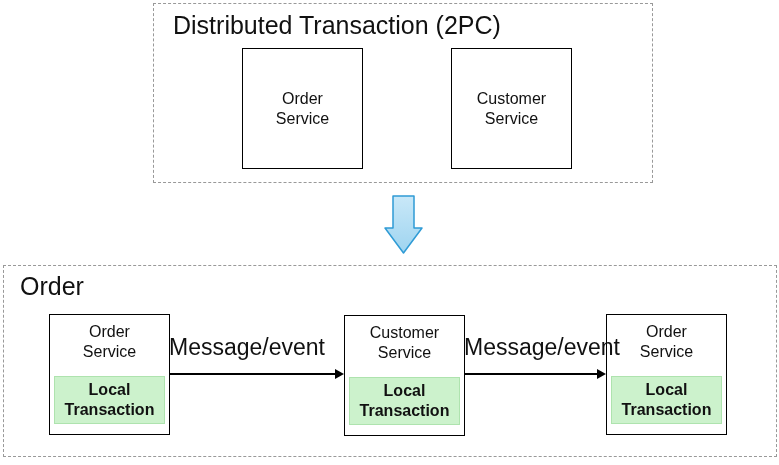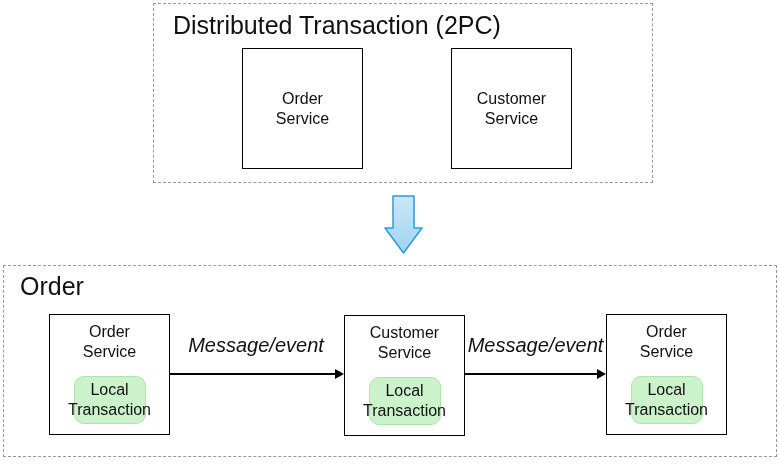--- a/index.html
+++ b/index.html
@@ -77,32 +77,33 @@
   .saga-step-3 { left: 602px; }
   .saga-step .svc-label {
     margin-top: 7px;
     text-align: center;
     font-size: 16px;
     line-height: 20px;
     white-space: pre-line;
   }
   .local-txn {
     margin-top: 14px;
-    width: 72px;
+    width: 111px;
     min-height: 48px;
     background: var(--green-fill);
     border: 1px solid var(--green-border);
-    border-radius: 10px;
+    border-radius: 0;
     display: flex;
     align-items: center;
     justify-content: center;
     text-align: center;
     font-size: 16px;
     line-height: 20px;
     white-space: pre-line;
+    font-weight: bold;
   }
   .msg-arrow {
     position: absolute;
     top: 373px;
     height: 0;
     border-top: 2px solid #000;
   }
   .msg-arrow-1 { left: 169px; width: 166px; }
   .msg-arrow-2 { left: 464px; width: 133px; }
   .msg-arrow::after {
@@ -112,24 +113,22 @@
     top: -6px;
     width: 0;
     height: 0;
     border-left: 9px solid #000;
     border-top: 5px solid transparent;
     border-bottom: 5px solid transparent;
   }
   .msg-label {
     position: absolute;
     top: 334px;
-    text-align: center;
-    font-size: 20px;
+    font-size: 23px;
     white-space: nowrap;
-    font-style: italic;
   }
   .msg-label-1 { left: 169px; width: 174px; }
   .msg-label-2 { left: 464px; width: 143px; }
   .transition-arrow {
     position: absolute;
     left: 384px;
     top: 195px;
     width: 40px;
     height: 60px;
   }

